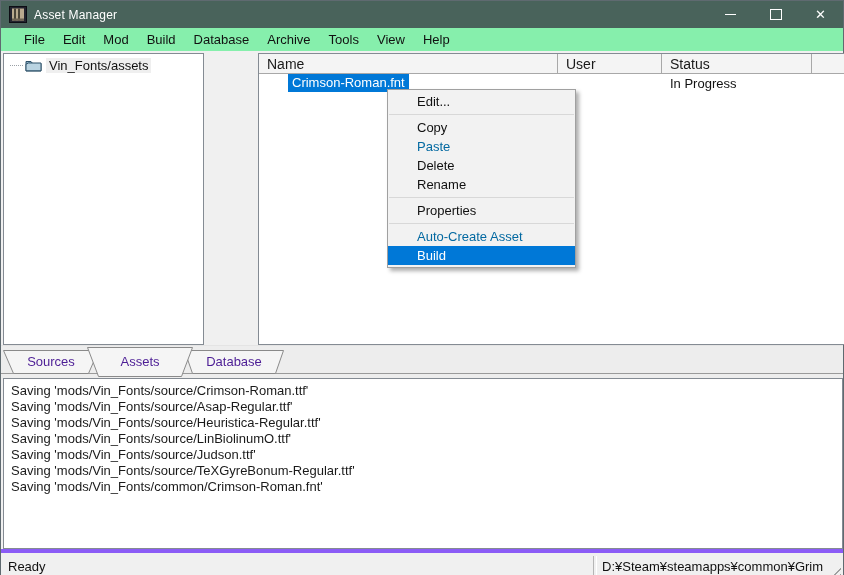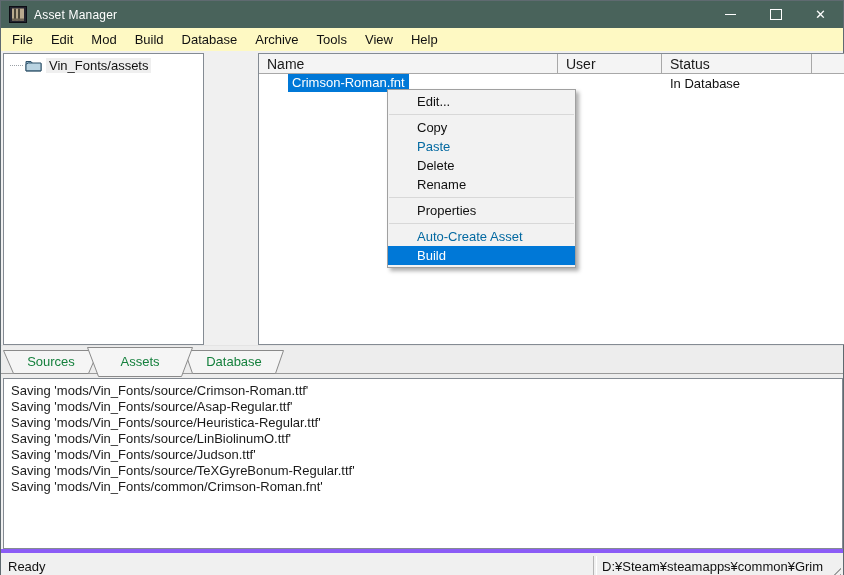--- a/index.html
+++ b/index.html
@@ -14,21 +14,21 @@
   .titlebar{position:absolute;left:0;top:0;width:842px;height:27px;background:#49635b;display:flex;align-items:center;}
   .app-icon{margin-left:8px;width:18px;height:17px;flex:0 0 auto;}
   .title-text{color:#ffffff;font-size:12px;margin-left:7px;letter-spacing:.2px;}
   .win-controls{position:absolute;right:0;top:0;height:27px;display:flex;}
   .win-btn{width:45px;height:27px;display:flex;align-items:center;justify-content:center;color:#fff;font-size:11px;}
   .max-glyph{width:10px;height:9px;border:1px solid #fff;display:block;}
   .min-glyph{width:11px;height:1px;background:#fff;display:block;}
   .close-glyph{font-size:13px;line-height:1;}
 
   
-  .menubar{position:absolute;left:0;top:27px;width:842px;height:23px;background:#fef9c3;display:flex;align-items:center;padding-left:2px;box-sizing:border-box;}
+  .menubar{position:absolute;left:0;top:27px;width:842px;height:23px;background:#86efac;display:flex;align-items:center;padding-left:14px;box-sizing:border-box;}
   .menu-item{padding:2px 9px;font-size:13px;color:#111;}
 
   
   .tree-panel{position:absolute;left:2px;top:52px;width:201px;height:292px;background:#fff;border:1px solid #848b93;box-sizing:border-box;}
   .tree-row{display:flex;align-items:center;height:19px;margin-top:2px;}
   .tree-line{width:13px;height:0;border-bottom:1px dotted #9aa0a6;margin-left:6px;flex:0 0 auto;}
   .folder-icon{margin-left:2px;flex:0 0 auto;}
   .tree-label{font-size:13px;color:#111;background:#efefef;padding:0 3px;margin-left:4px;}
 
   .list-panel{position:absolute;left:257px;top:52px;width:587px;height:292px;background:#fff;border:1px solid #848b93;border-right:none;box-sizing:border-box;}
@@ -48,21 +48,21 @@
   .ctx-item.disabled{color:#0369a1;}
   .ctx-item.hl{background:#0078d7;color:#fff;}
   .ctx-sep{height:1px;background:#d8d8d8;margin:3px 1px;}
 
   
   .tabstrip{position:absolute;left:0;top:344px;width:842px;height:33px;background:#ededed;border-top:1px solid #e4e4e4;}
   .tab-baseline{position:absolute;left:0;top:27px;width:100%;height:1px;background:#9a9a9a;}
   .tab{position:absolute;z-index:2;}
   .tab.active{z-index:3;}
   .tab svg{position:absolute;left:0;top:0;}
-  .tab-label{position:absolute;left:0;right:0;top:0;bottom:2px;display:flex;align-items:center;justify-content:center;font-size:13px;color:#15803d;}
+  .tab-label{position:absolute;left:0;right:0;top:0;bottom:2px;display:flex;align-items:center;justify-content:center;font-size:13px;color:#4c1d95;}
 
   
   .log-panel{position:absolute;left:2px;top:377px;width:840px;height:171px;background:#fff;border:1px solid #848b93;box-sizing:border-box;padding:4px 7px;}
   .log-line{font-size:13px;line-height:16px;color:#1a1a1a;white-space:nowrap;}
 
   
   .statusbar{position:absolute;left:0;top:548px;width:842px;height:26px;background:#f0f0f0;border-top:4px solid #8b5cf6;}
   .status-left{position:absolute;left:7px;top:6px;font-size:13px;color:#111;}
   .status-sep{position:absolute;left:592px;top:3px;bottom:3px;width:2px;border-left:1px solid #b5b5b5;border-right:1px solid #ffffff;}
   .status-right{position:absolute;left:601px;top:6px;font-size:13px;color:#111;}
@@ -122,21 +122,21 @@
 
   <div class="list-panel">
     <div class="list-header">
       <div class="hcell hc-name">Name</div>
       <div class="hcell hc-user">User</div>
       <div class="hcell hc-status">Status</div>
       <div class="hcell hc-fill"></div>
     </div>
     <div class="list-row">
       <span class="sel-name">Crimson-Roman.fnt</span>
-      <span class="row-status">In Database</span>
+      <span class="row-status">In Progress</span>
     </div>
   </div>
 
   <div class="ctx-menu">
     <div class="ctx-item">Edit...</div>
     <div class="ctx-sep"></div>
     <div class="ctx-item">Copy</div>
     <div class="ctx-item disabled">Paste</div>
     <div class="ctx-item">Delete</div>
     <div class="ctx-item">Rename</div>

